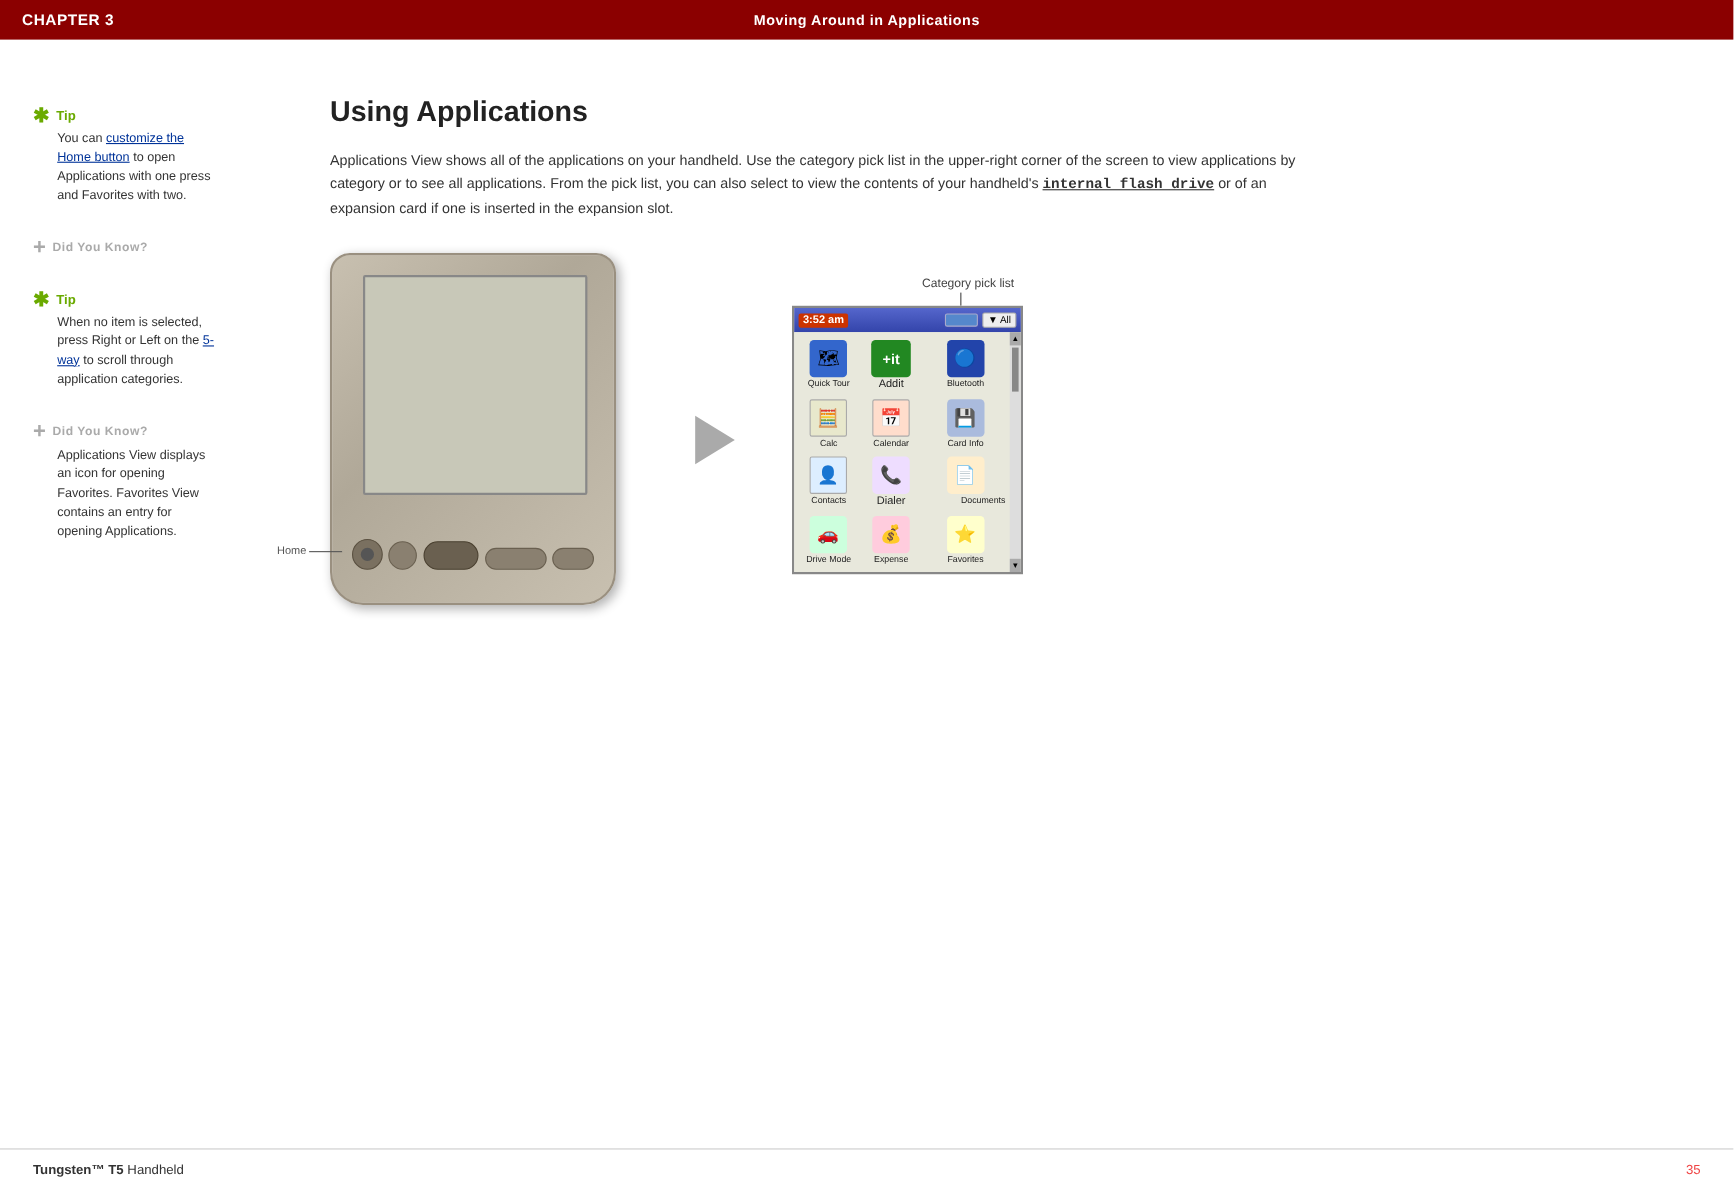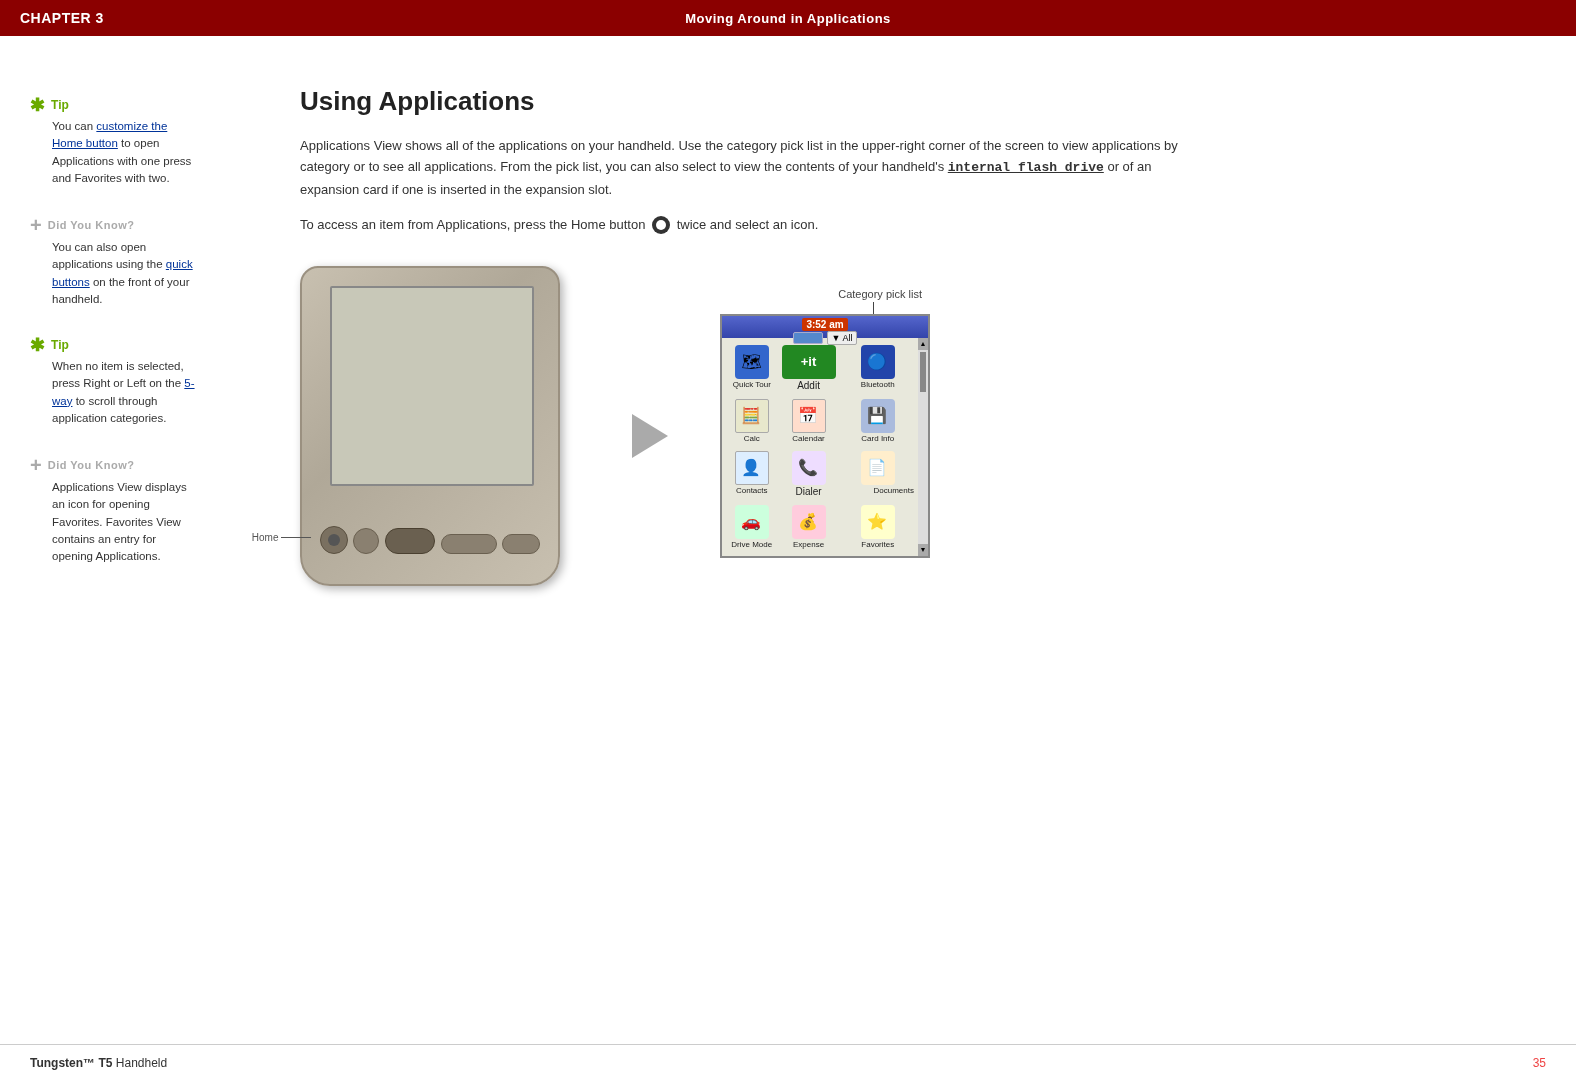--- a/index.html
+++ b/index.html
@@ -319,23 +319,20 @@
       <div class="tip-text">
         You can <a class="tip-link">customize the Home button</a> to open Applications with one press and Favorites with two.
       </div>
     </div>
 
     <div class="tip-block">
       <div class="tip-header">
         <span class="tip-icon-plus">+</span>
         <span class="tip-label-dyk">Did You Know?</span>
       </div>
-      <div class="tip-text">
-        You can also open applications using the <a class="tip-link">quick buttons</a> on the front of your handheld.
-      </div>
     </div>
 
     <div class="tip-block">
       <div class="tip-header">
         <span class="tip-icon-asterisk">✱</span>
         <span class="tip-label-tip">Tip</span>
       </div>
       <div class="tip-text">
         When no item is selected, press Right or Left on the <a class="tip-link">5-way</a> to scroll through application categories.
       </div>
@@ -354,27 +351,20 @@
   </div>
 
   <div class="content-area">
 
     <h2 class="section-title">Using Applications</h2>
 
     <p class="section-text">
       Applications View shows all of the applications on your handheld. Use the category pick list in the upper-right corner of the screen to view applications by category or to see all applications. From the pick list, you can also select to view the contents of your handheld's <span class="underline-bold">internal flash drive</span> or of an expansion card if one is inserted in the expansion slot.
     </p>
 
-    <p class="section-text">
-      To access an item from Applications, press the Home button
-      <span style="display:inline-block; width:18px; height:18px; background:#333; border-radius:50%; vertical-align:middle; margin: 0 3px; position:relative; top:-1px;">
-        <span style="display:block; width:10px; height:10px; background:#fff; border-radius:50%; margin: 4px auto;"></span>
-      </span>
-      twice and select an icon.
-    </p>
 
     <div class="visual-area">
 
       <div class="device-container">
         <div class="device-body">
           <div class="device-screen"></div>
 
           <div class="device-buttons-row" style="position:absolute; bottom:30px; left:15px; right:15px; display:flex; align-items:flex-end; justify-content:space-around; height:32px;">
             <div style="position:relative;">
               <div class="device-btn device-btn-home" style="width:28px; height:28px; background:#7a7060; border-radius:50%; border:1px solid #5a5040; display:flex; align-items:center; justify-content:center;">
@@ -399,37 +389,37 @@
       </div>
 
       <div class="app-screen-container">
         
         <div style="position:absolute; top:-26px; right:8px; font-size:11px; color:#444; white-space:nowrap;">Category pick list</div>
         <div style="position:absolute; top:-12px; right:56px; width:1px; height:12px; background:#444;"></div>
 
         <div class="app-screen-wrapper">
           <div class="app-screen" style="width:210px; position:relative; border:2px solid #888;">
 
-            <div class="app-screen-header" style="background:linear-gradient(to bottom, #5566cc, #3344aa); color:#fff; display:flex; align-items:center; justify-content:flex-start; padding:2px 4px; height:22px;flex-direction:column;">
+            <div class="app-screen-header" style="background:linear-gradient(to bottom, #5566cc, #3344aa); color:#fff; display:flex; align-items:center; justify-content:space-between; padding:2px 4px; height:22px;">
               <span class="app-screen-time" style="background:#cc3300; color:#fff; font-size:10px; font-weight:bold; padding:1px 4px; border-radius:2px;">3:52 am</span>
               <div style="display:flex; gap:4px; align-items:center;">
                 <div style="background:#5588cc; width:30px; height:12px; border-radius:2px; border:1px solid #aac;"></div>
                 <div class="all-dropdown" style="background:#eee; color:#000; font-size:9px; padding:1px 4px; border:1px solid #aaa; border-radius:2px; cursor:pointer;">▼ All</div>
               </div>
             </div>
 
             <div class="app-grid" style="display:grid; grid-template-columns:repeat(3,1fr); padding:4px; gap:2px; background:#e8e8dc; padding-right:12px;">
 
               <div class="app-item" style="display:flex;flex-direction:column;align-items:center;padding:3px 2px;gap:1px;cursor:pointer;">
                 <div style="width:34px;height:34px;background:#3366cc;border-radius:4px;display:flex;align-items:center;justify-content:center;font-size:16px;">🗺</div>
                 <span style="font-size:8px;color:#222;text-align:center;">Quick Tour</span>
               </div>
 
               <div class="app-item" style="display:flex;flex-direction:column;align-items:center;padding:3px 2px;gap:1px;cursor:pointer;">
-                <div style="width:54px;height:34px;background:#228822;border-radius:4px;display:flex;align-items:center;justify-content:center;font-size:13px;font-weight:bold;color:white;">+it</div>
+                <div style="width:36px;height:34px;background:#228822;border-radius:4px;display:flex;align-items:center;justify-content:center;font-size:13px;font-weight:bold;color:white;">+it</div>
                 <span style="font-size:10px;color:#222;text-align:center;">Addit</span>
               </div>
 
               <div class="app-item" style="display:flex;flex-direction:column;align-items:center;padding:3px 2px;gap:1px;cursor:pointer;">
                 <div style="width:34px;height:34px;background:#2244aa;border-radius:4px;display:flex;align-items:center;justify-content:center;font-size:16px;">🔵</div>
                 <span style="font-size:8px;color:#222;text-align:left;">Bluetooth</span>
               </div>
 
               <div class="app-item" style="display:flex;flex-direction:column;align-items:center;padding:3px 2px;gap:1px;cursor:pointer;">
                 <div style="width:34px;height:34px;background:#e8e8cc;border:1px solid #aaa;border-radius:2px;display:flex;align-items:center;justify-content:center;font-size:16px;">🧮</div>

